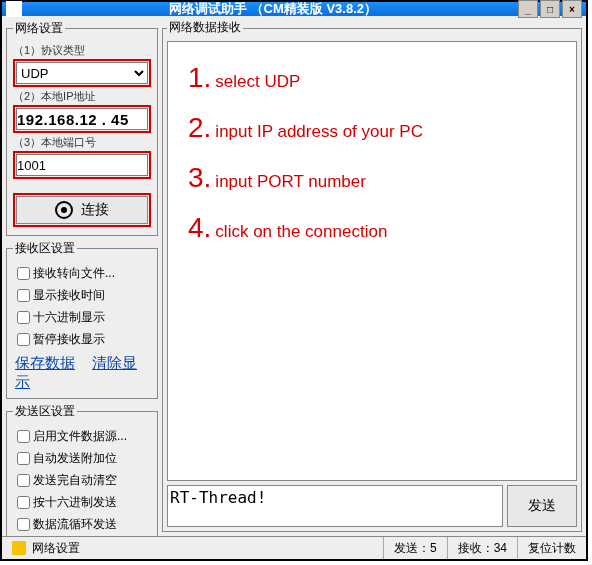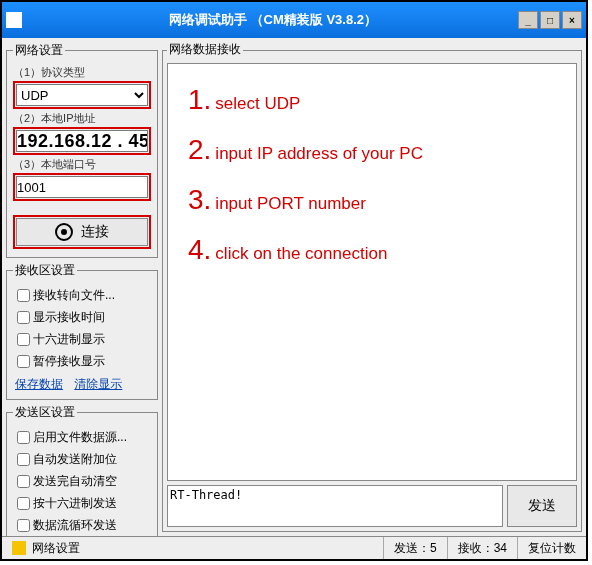--- a/index.html
+++ b/index.html
@@ -12,21 +12,21 @@
     width: 588px;
     height: 561px;
     border: 2px solid #000;
     box-sizing: border-box;
     position: relative;
     display: flex;
     flex-direction: column;
     background: #eee;
   }
   .titlebar {
-    height: 36px;
+    height: 14px;
     background: linear-gradient(#1e8fff, #0a6edd);
     display: flex;
     align-items: center;
     color: #fff;
     font-weight: bold;
     font-size: 13px;
     padding: 0 4px;
   }
   .titlebar .icon {
     width: 16px; height: 16px;
@@ -91,21 +91,21 @@
   }
   select.protocol, input.ip, input.port {
     width: 100%;
     box-sizing: border-box;
     font-size: 13px;
     border: 1px solid #7a7a7a;
     background: #fff;
     height: 22px;
     padding: 0 0;
   }
-  input.ip { font-weight: bold; font-size: 18px; letter-spacing: 0.5px; }
+  input.ip { font-weight: bold; font-size: 15px; letter-spacing: 0.5px; }
   .connect-btn {
     width: 100%;
     height: 28px;
     background: #e8e8e8;
     border: 1px solid #888;
     font-size: 14px;
     display: flex;
     align-items: center;
     justify-content: center;
     gap: 8px;
@@ -129,21 +129,22 @@
     display: flex;
     align-items: center;
     margin: 3px 0;
     font-size: 12px;
   }
   .cbrow input[type=checkbox] {
     width: 13px; height: 13px;
   }
   .linkrow {
     padding: 2px 2px 0 2px;
-    font-size: 12px;
+    font-size: 15px;
+    font-family: Liberation Mono, monospace;
   }
   .linkrow a {
     color: #0645ad;
     text-decoration: underline;
     margin-right: 8px;
     cursor: pointer;
   }
   .sendinterval {
     display: flex;
     align-items: flex-end;
@@ -199,21 +200,21 @@
     display: flex;
     gap: 4px;
     margin-top: 4px;
   }
   .sendbox {
     flex: 1;
     height: 36px;
     border: 1px solid #888;
     background: #fff;
     font-family: monospace;
-    font-size: 12px;
+    font-size: 16px;
     padding: 2px;
     resize: none;
   }
   .sendbtn {
     width: 70px;
     background: #e8e8e8;
     border: 1px solid #888;
     font-size: 14px;
     cursor: pointer;
   }

